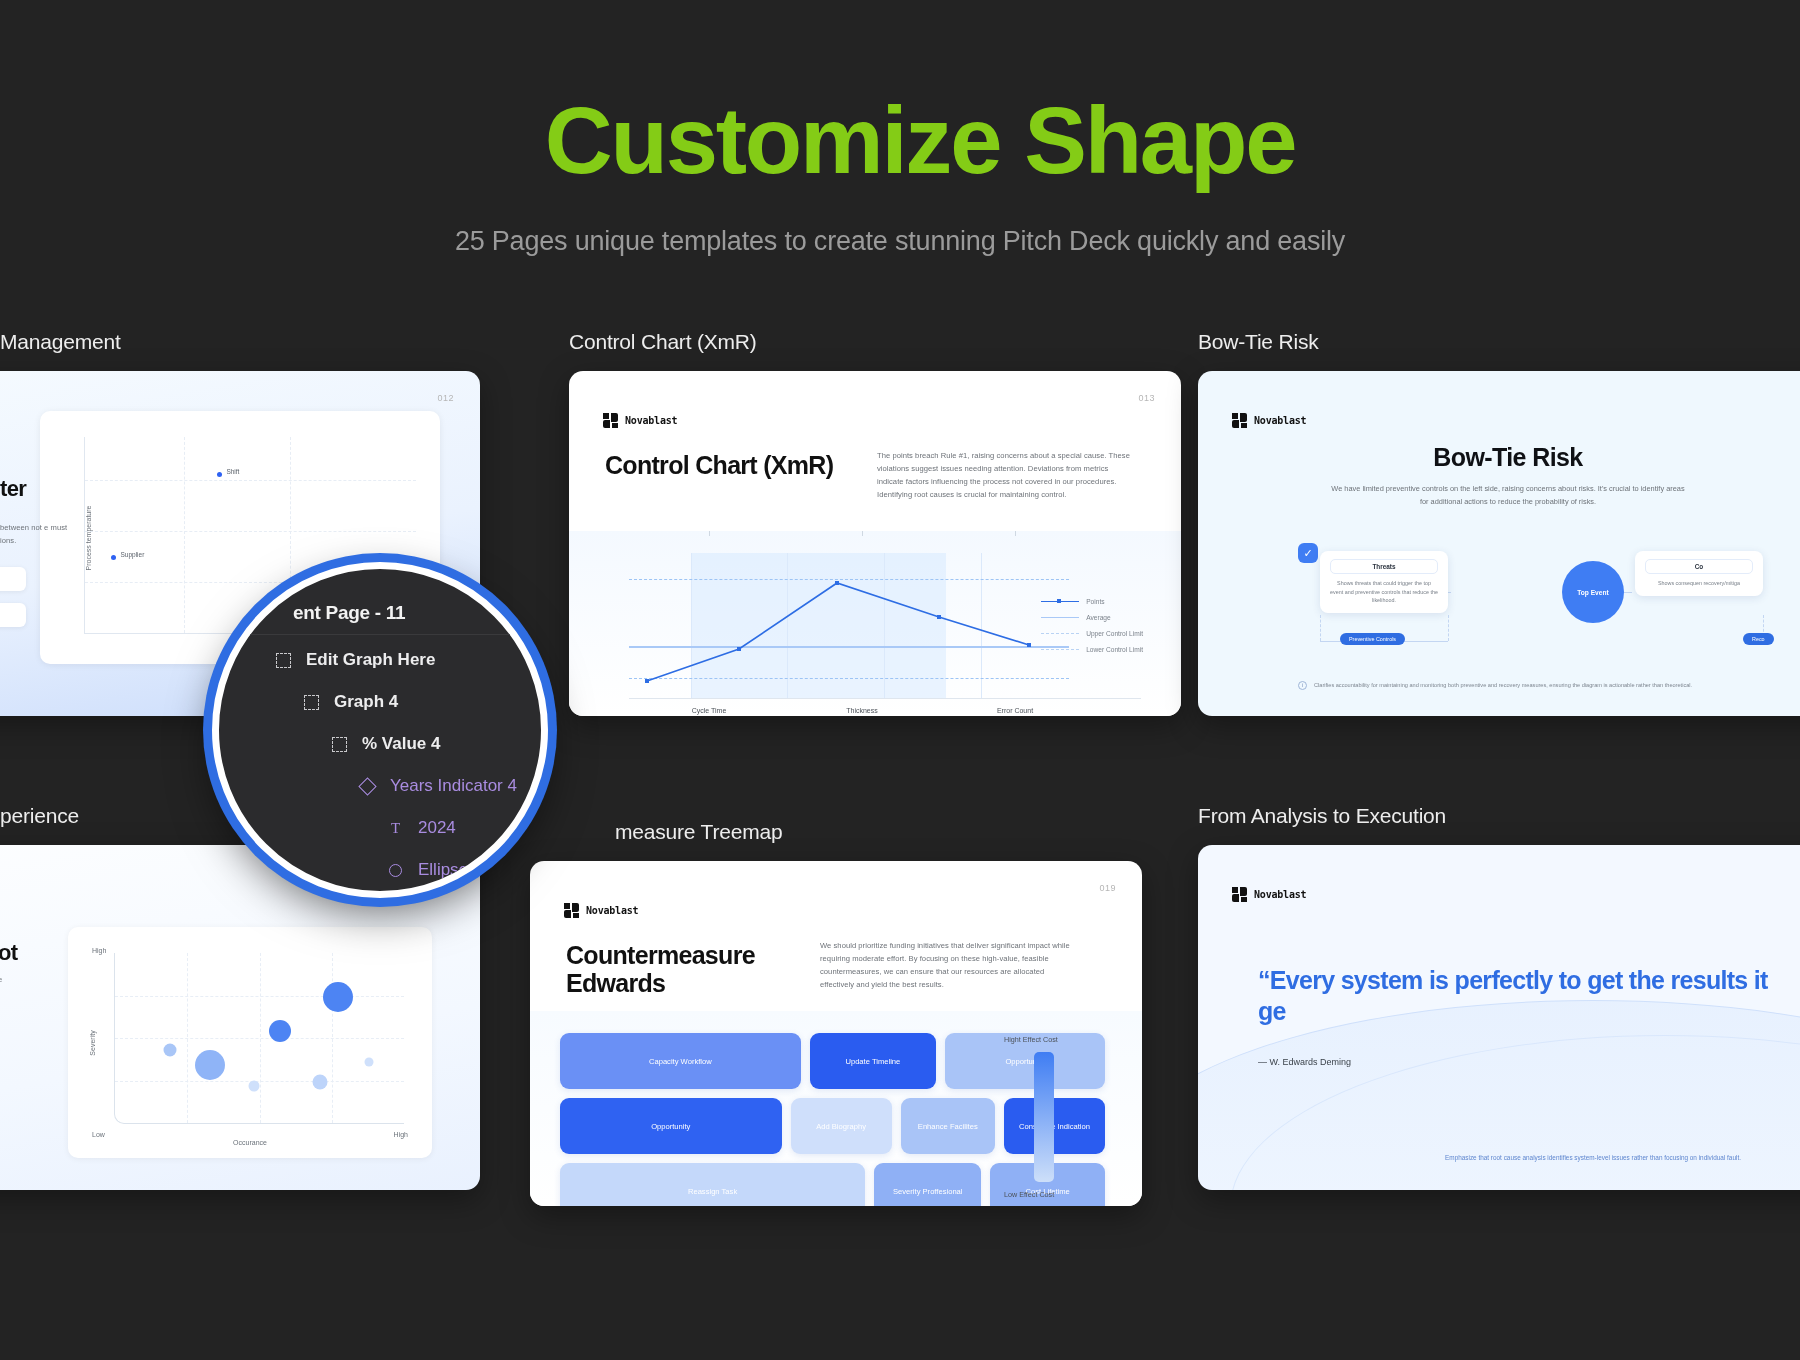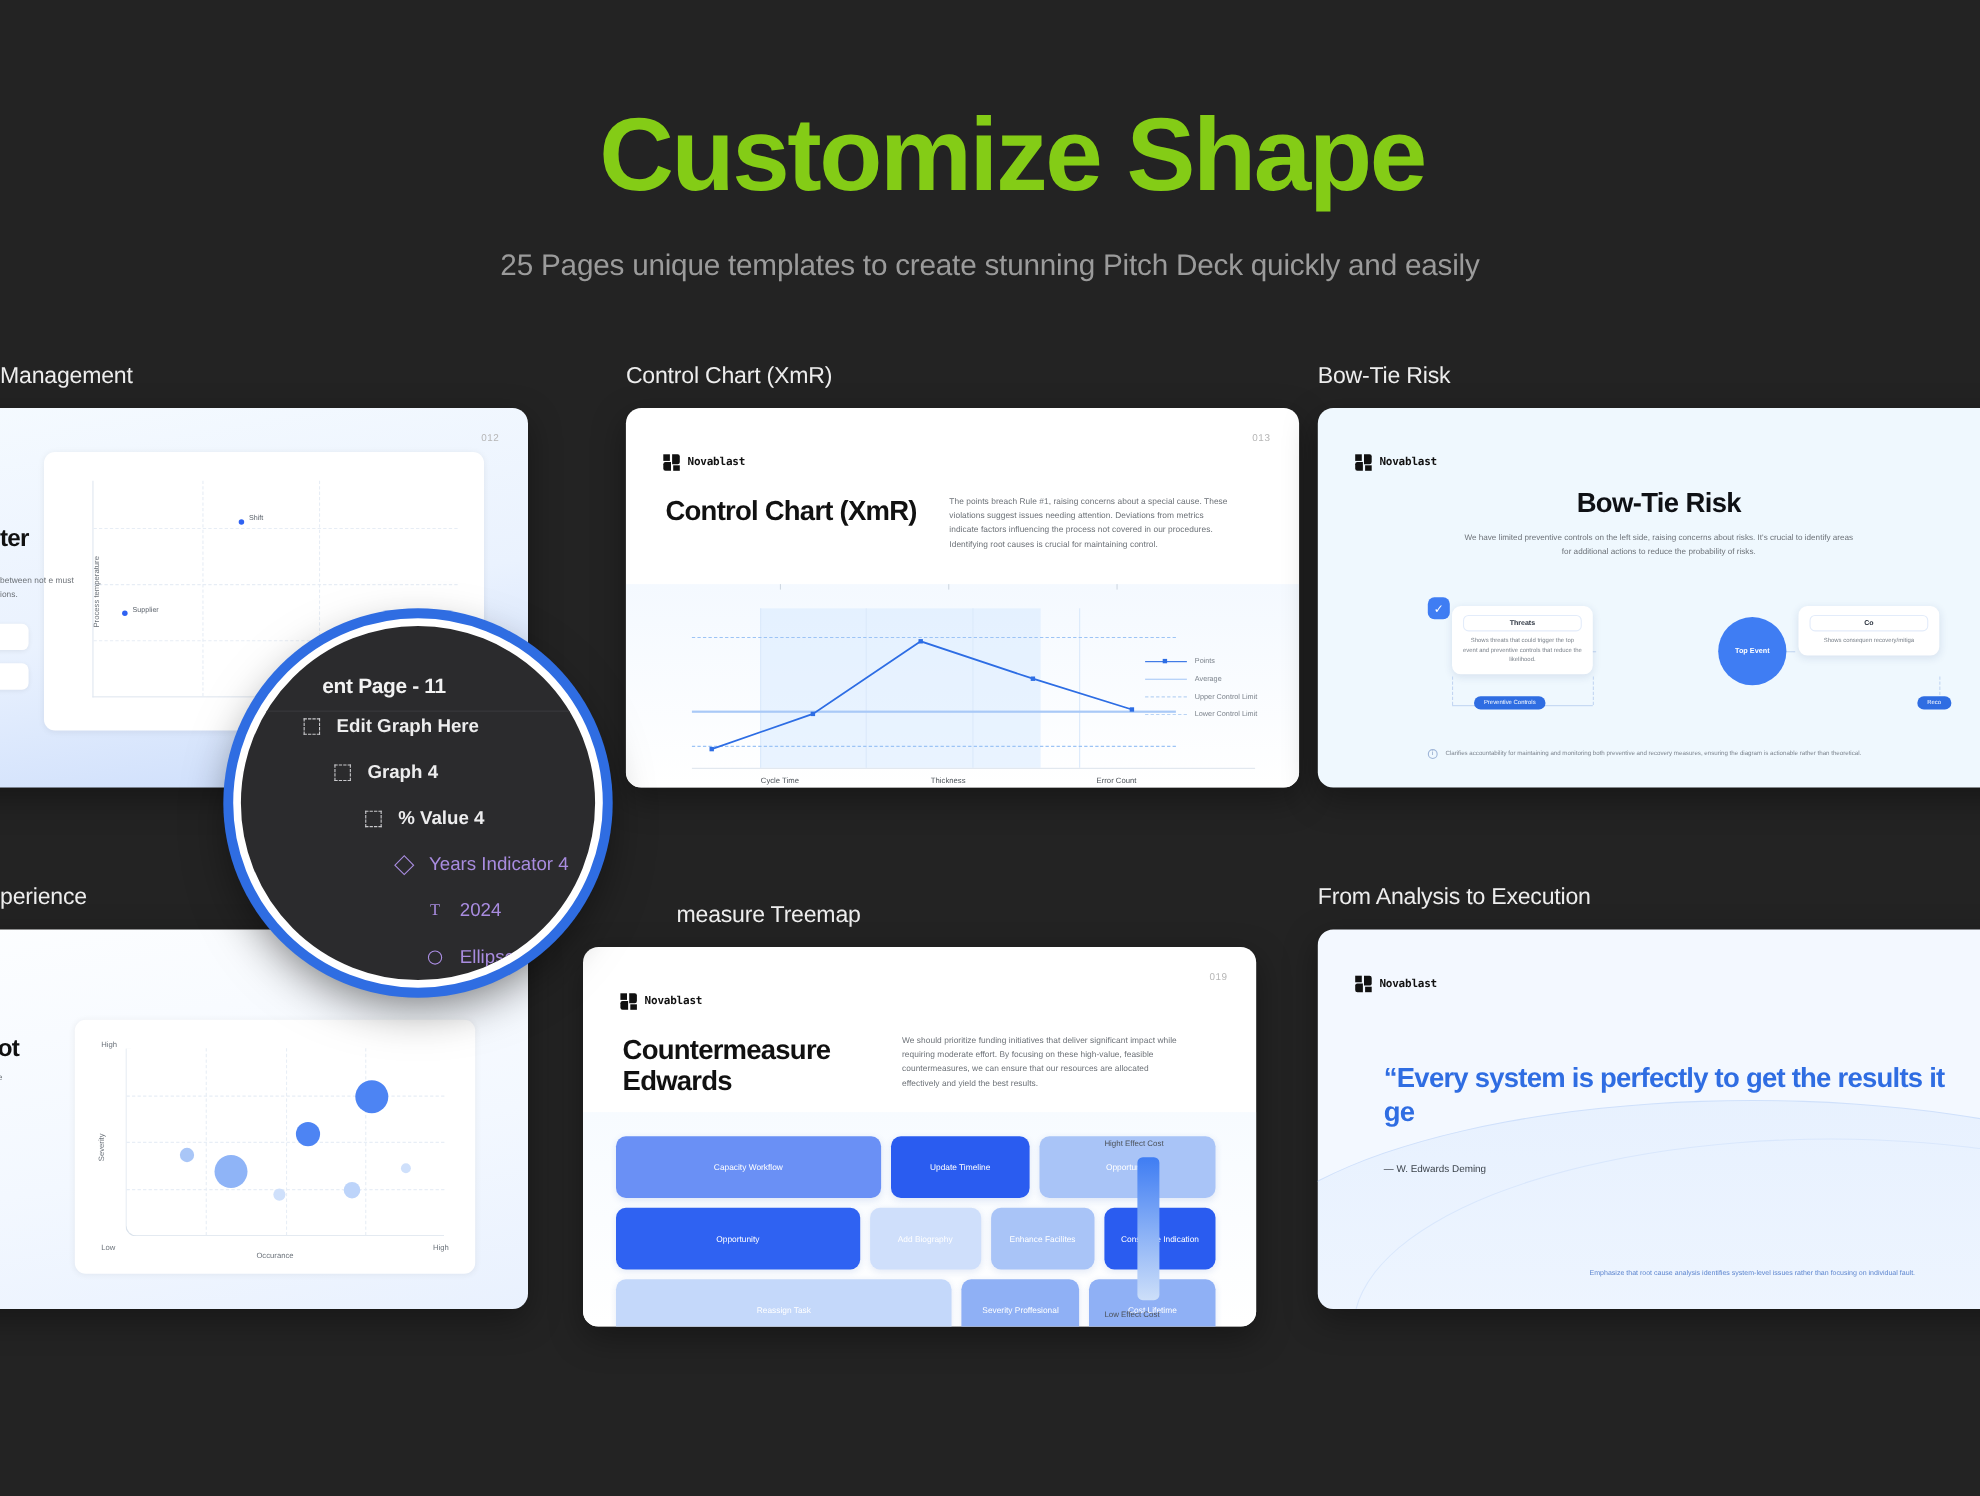--- a/index.html
+++ b/index.html
@@ -161,21 +161,21 @@
   
   .mag {
     position: absolute; left: 212px; top: 562px; width: 336px; height: 336px;
     border-radius: 50%; background: #2b2b2d; overflow: hidden;
     border: 7px solid #ffffff;
     box-shadow: 0 0 0 9px #2f6de2, 0 16px 44px rgba(0,0,0,.55);
     z-index: 40;
   }
   .mag-inner { position: absolute; inset: 0; padding: 0; }
   .mag-head {
-    position: absolute; left: 0; right: 0; top: 34px; height: 44px;
+    position: absolute; left: 0; right: 0; top: 22px; height: 44px;
     display: flex; align-items: center; padding-left: 74px;
     font-size: 19px; font-weight: 700; color: #f2f2f2; letter-spacing: -.3px;
     border-bottom: 1px solid #3a3a3c;
   }
   .mag-list { position: absolute; left: 0; right: 0; top: 70px; }
   .mag-item { display: flex; align-items: center; gap: 14px; height: 42px; font-size: 17px; }
   .mag-ico { width: 17px; height: 17px; flex: none; display: flex; align-items: center; justify-content: center; }
   .ic-frame { width: 15px; height: 15px; border: 1.6px dashed #c9c9cc; }
   .ic-diamond { width: 13px; height: 13px; border: 1.6px solid #a98ce0; transform: rotate(45deg); }
   .ic-text { font-size: 15px; color: #a98ce0; font-family: "Liberation Serif", serif; }
@@ -228,21 +228,21 @@
         <div class="brand">
           <span class="brand-mark">
               <i class="a"></i>
               <i class="b"></i>
               <i class="c"></i>
               <i class="d"></i>
             </span>
           <span class="brand-name">Novablast</span>
         </div>
         <div class="slide-h1">Control Chart (XmR)</div>
-        <div class="slide-body" style="left:294px; top:78px; width:256px;">The points breach Rule #1, raising concerns about a special cause. These violations suggest issues needing attention. Deviations from metrics indicate factors influencing the process not covered in our procedures. Identifying root causes is crucial for maintaining control.</div>
+        <div class="slide-body" style="left:308px; top:78px; width:256px;">The points breach Rule #1, raising concerns about a special cause. These violations suggest issues needing attention. Deviations from metrics indicate factors influencing the process not covered in our procedures. Identifying root causes is crucial for maintaining control.</div>
 
         <div class="cc-plot">
           <div class="cc-canvas">
             <div class="cc-band"></div>
             <div class="cc-vgrid" style="left:14%;"></div>
             <div class="cc-vgrid" style="left:36%;"></div>
             <div class="cc-vgrid" style="left:58%;"></div>
             <div class="cc-vgrid" style="left:80%;"></div>
             <div class="cc-limit" style="top:18%;"></div>
             <div class="cc-limit" style="top:86%;"></div>

